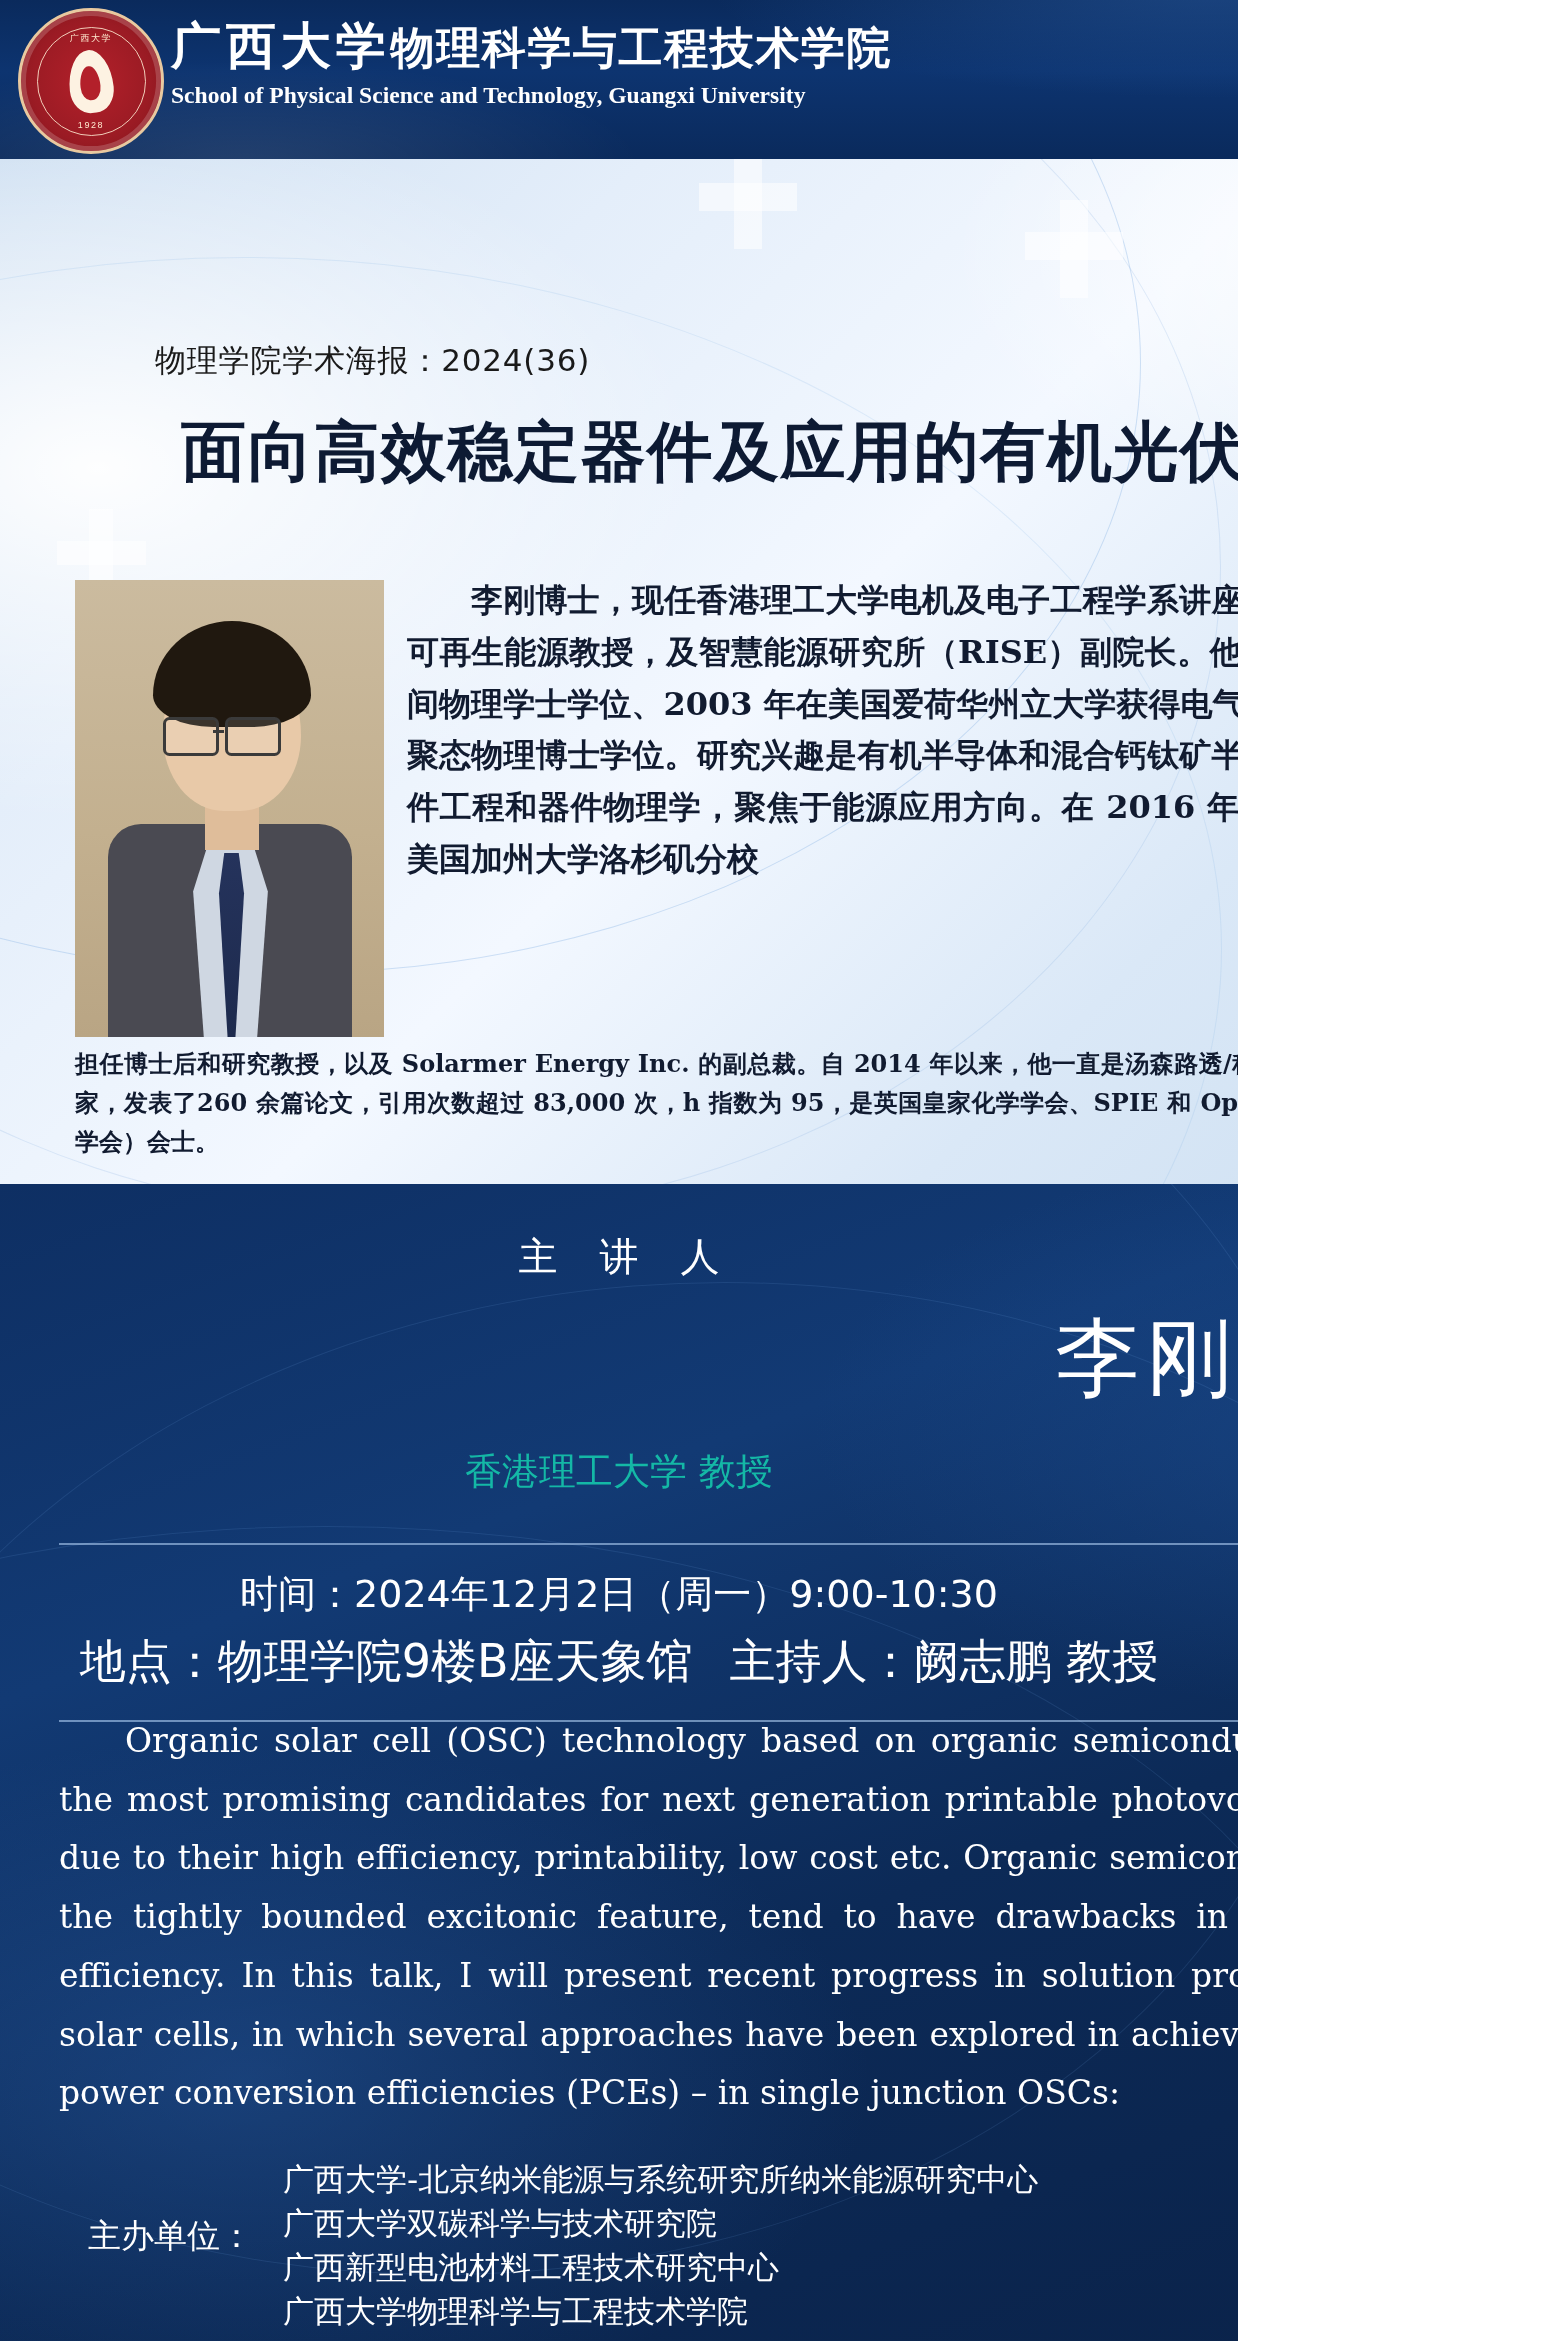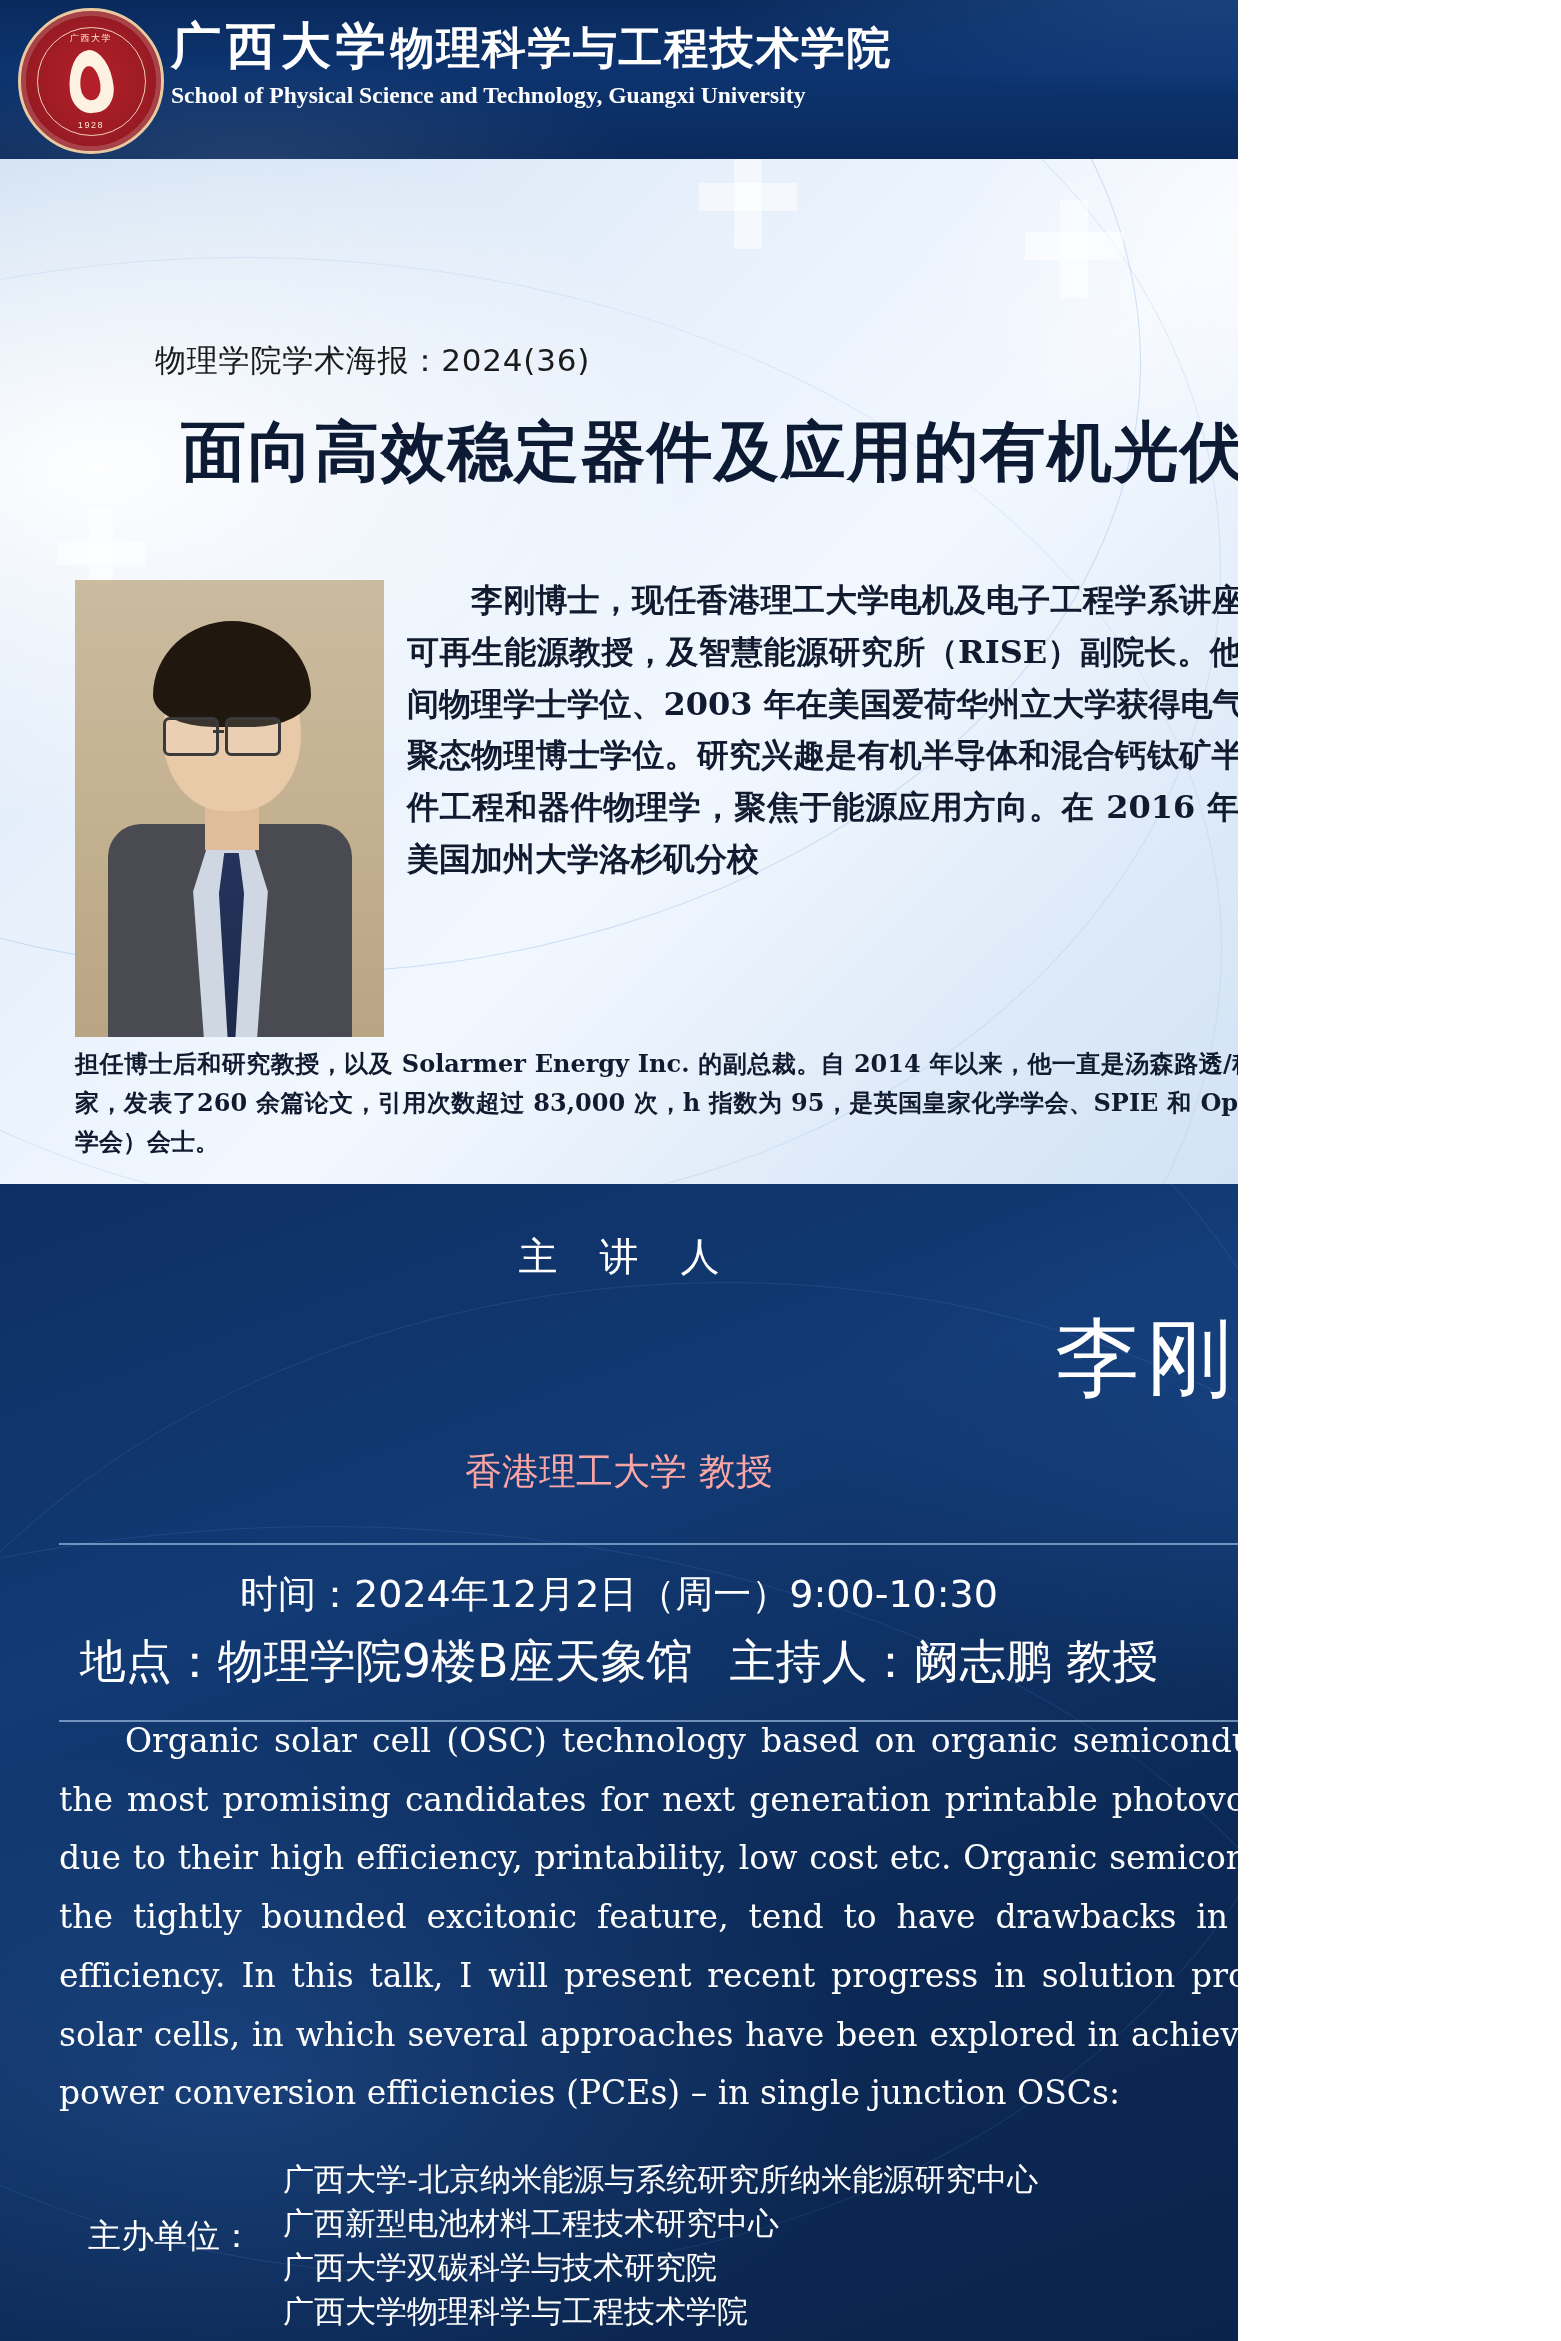--- a/index.html
+++ b/index.html
@@ -318,21 +318,21 @@
     font-size: 85px;
     font-weight: 400;
     letter-spacing: 6.5px;
     font-family: "DejaVu Sans", "Liberation Sans", sans-serif;
   }
   .speaker-affil {
     position: absolute;
     left: 0; right: 0;
     top: 1447px;
     text-align: center;
-    color: #fca5a5;
+    color: #14b8a6;
     font-size: 37px;
     font-family: "DejaVu Sans", "Liberation Sans", sans-serif;
   }
   .divider {
     position: absolute;
     left: 59px;
     width: 1444px;
     height: 2.4px;
     background: rgba(190,220,255,0.55);
   }
@@ -468,19 +468,19 @@
     <span>地点：</span><span>物理学院9楼B座天象馆</span><span class="gap"></span><span>主持人：</span><span>阙志鹏 教授</span>
   </div>
 
   <div class="divider div2"></div>
 
   <div class="abstract">Organic solar cell (OSC) technology based on organic semiconductors is one of the most promising candidates for next generation printable photovoltaics primarily due to their high efficiency, printability, low cost etc. Organic semiconductors, due to the tightly bounded excitonic feature, tend to have drawbacks in achieving high efficiency. In this talk, I will present recent progress in solution processed organic solar cells, in which several approaches have been explored in achieving advances in power conversion efficiencies (PCEs) – in single junction OSCs:</div>
 
   <div class="org-label">主办单位：</div>
   <div class="org-list">
     <div>广西大学-北京纳米能源与系统研究所纳米能源研究中心</div>
+    <div>广西大学双碳科学与技术研究院</div>
     <div>广西新型电池材料工程技术研究中心</div>
-    <div>广西大学双碳科学与技术研究院</div>
     <div>广西大学物理科学与工程技术学院</div>
   </div>
 
 </div>
 
 
 </body></html>

